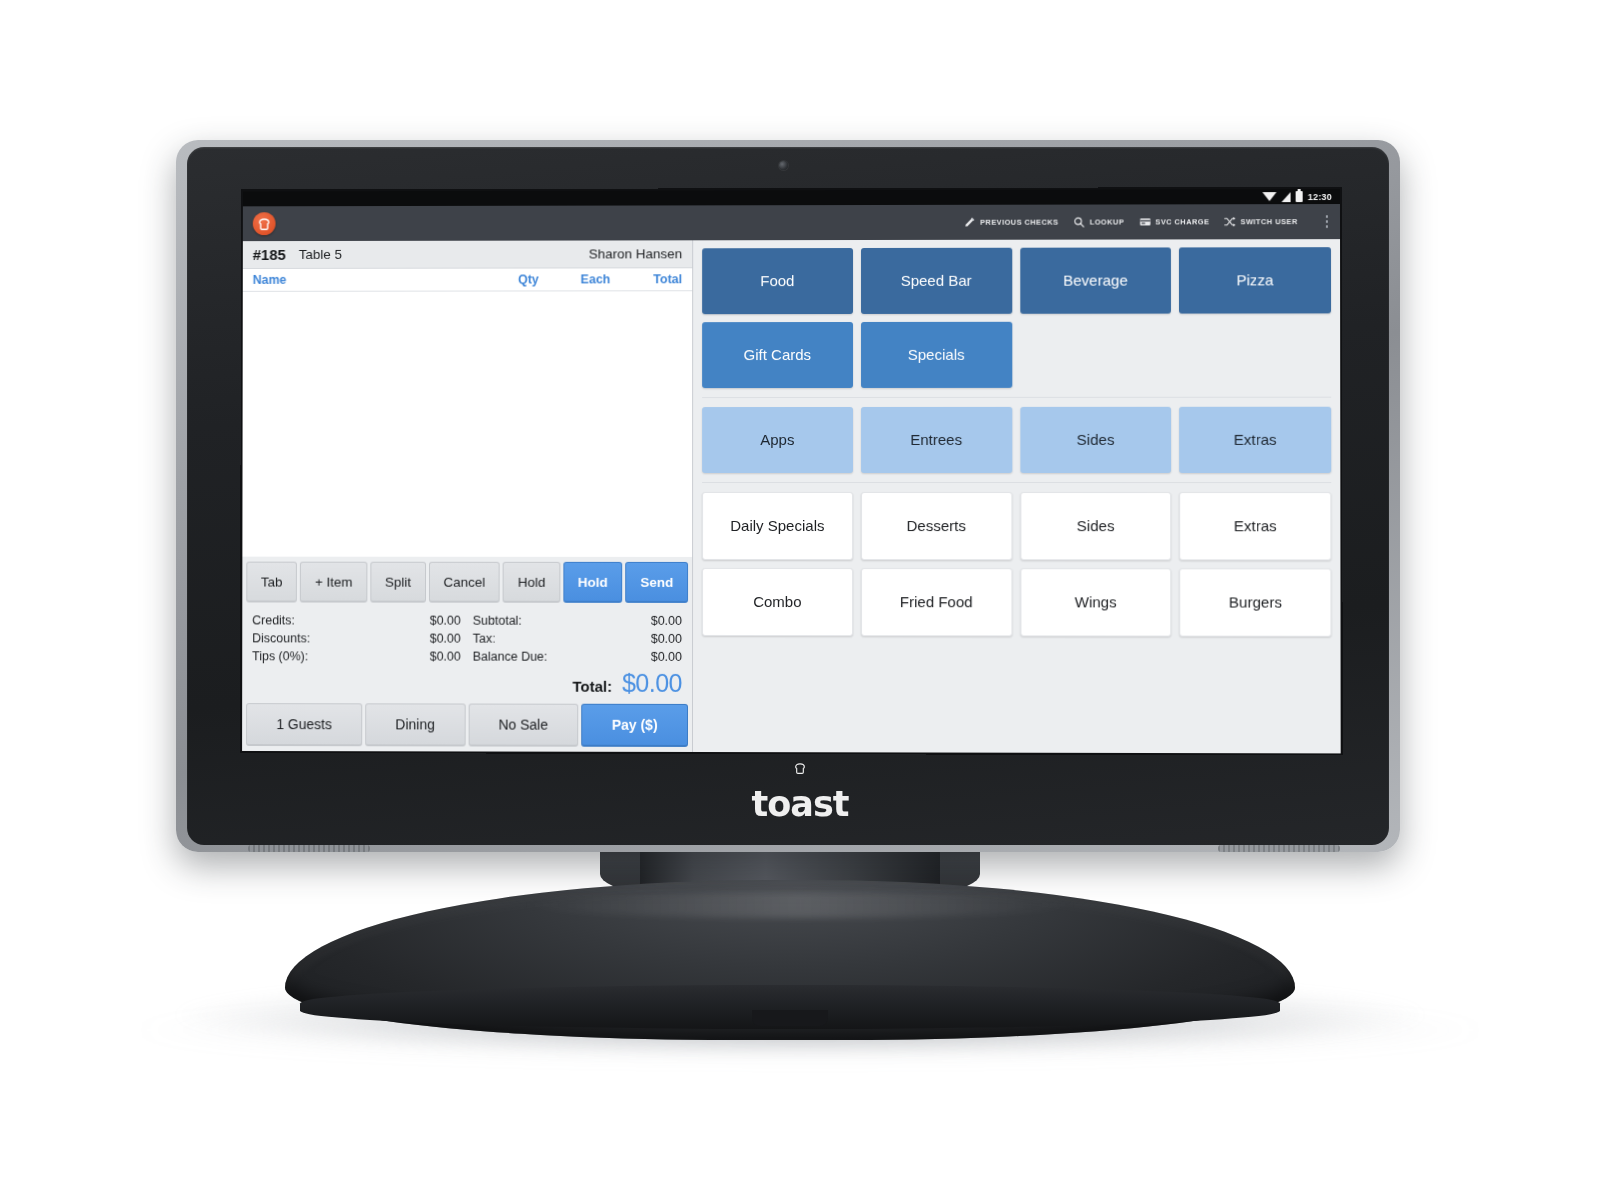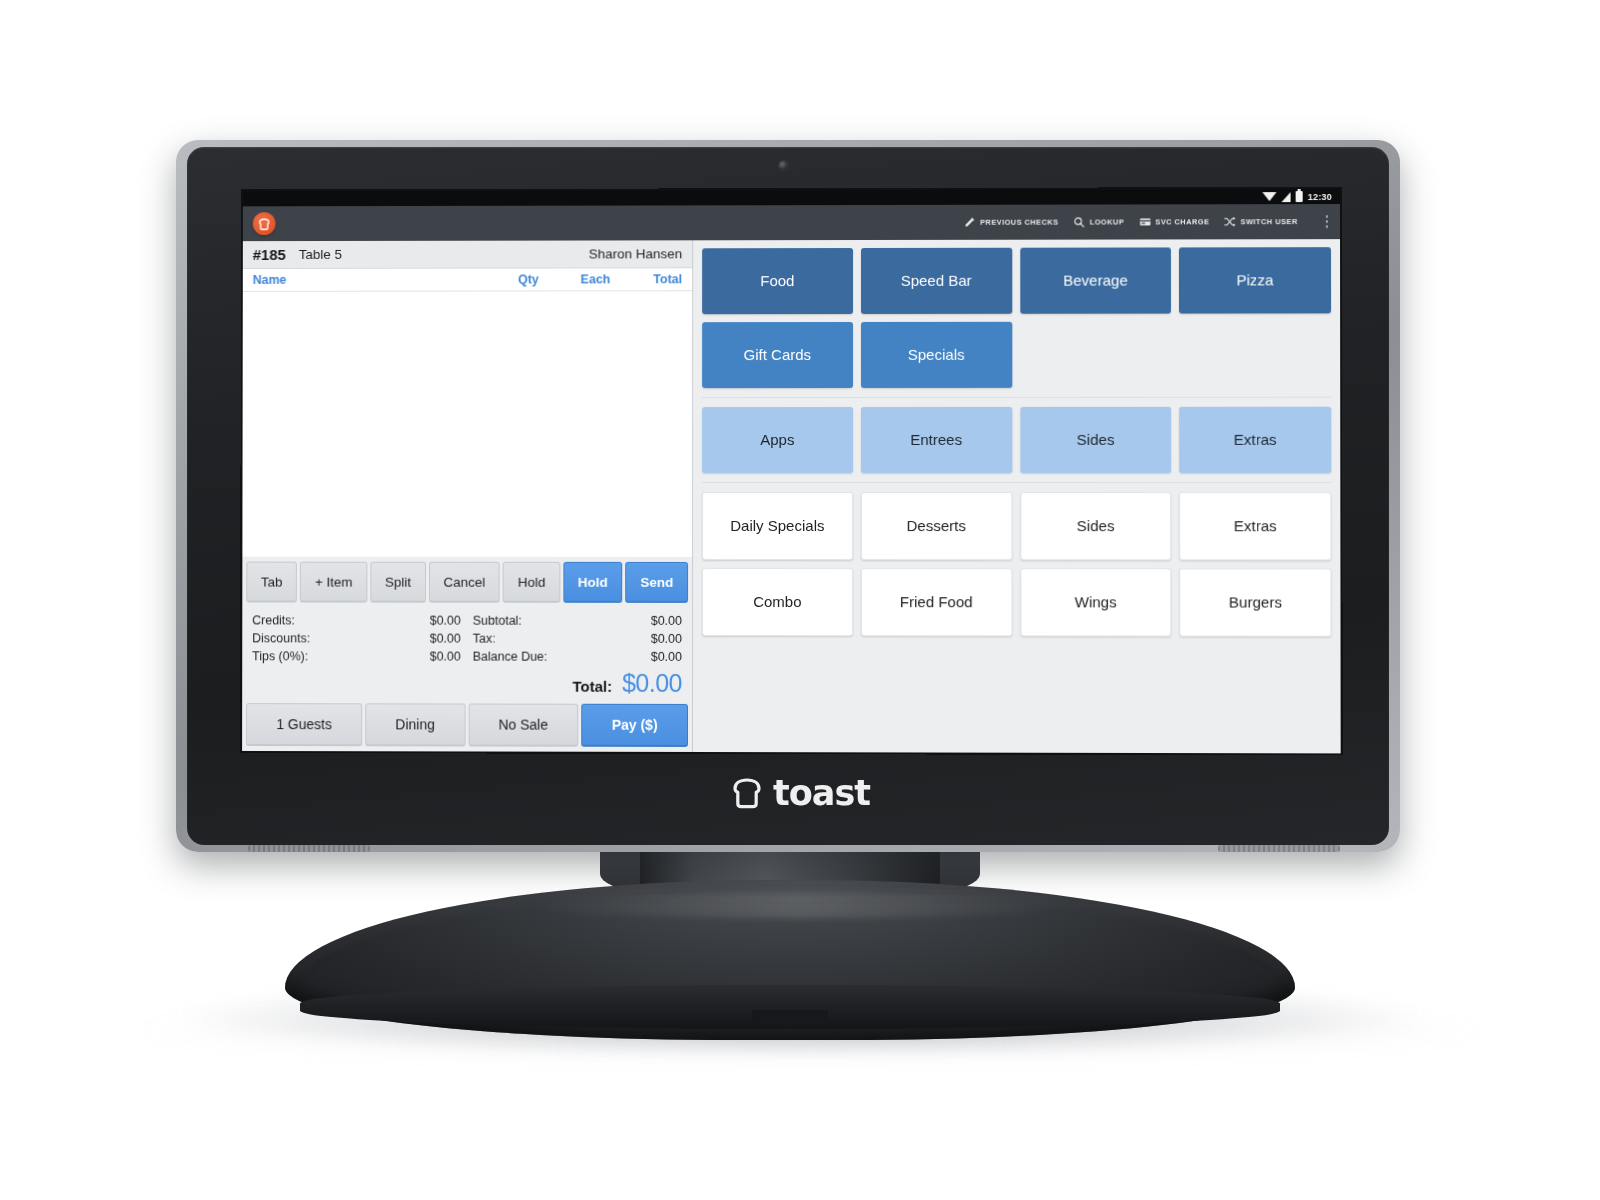--- a/index.html
+++ b/index.html
@@ -264,21 +264,21 @@
   <div class="stand-base">
     <div class="stand-hl" style="left:235px;top:12px;"></div>
   </div>
   <div class="stand-base-lip"></div>
   <div class="stand-notch"></div>
 
   <div class="monitor-outer"></div>
   <div class="monitor-bezel">
     <div class="cam" style="left:592px;top:14px;"></div>
 
-    <div class="brand-bottom" style="left:-187px;top:615px;">
+    <div class="brand-bottom" style="left:-187px;top:615px;flex-direction:column;">
       <svg class="toast-mark" width="34" height="36" viewBox="0 0 34 36">
         <path d="M5 13.5 C5 8.3 9.6 5 17 5 C24.4 5 29 8.3 29 13.5 C29 15.6 27.6 16.8 26.2 17.2 L26.2 28.5 C26.2 30.4 24.8 31.6 22.8 31.6 L11.2 31.6 C9.2 31.6 7.8 30.4 7.8 28.5 L7.8 17.2 C6.4 16.8 5 15.6 5 13.5 Z" fill="none" stroke="#efefef" stroke-width="3.2" stroke-linejoin="round"></path>
       </svg>
       <span class="brand-word">toast</span>
     </div>
   </div>
   <div class="speaker-l"></div>
   <div class="speaker-r"></div>
 
   <div class="screen-wrap">

